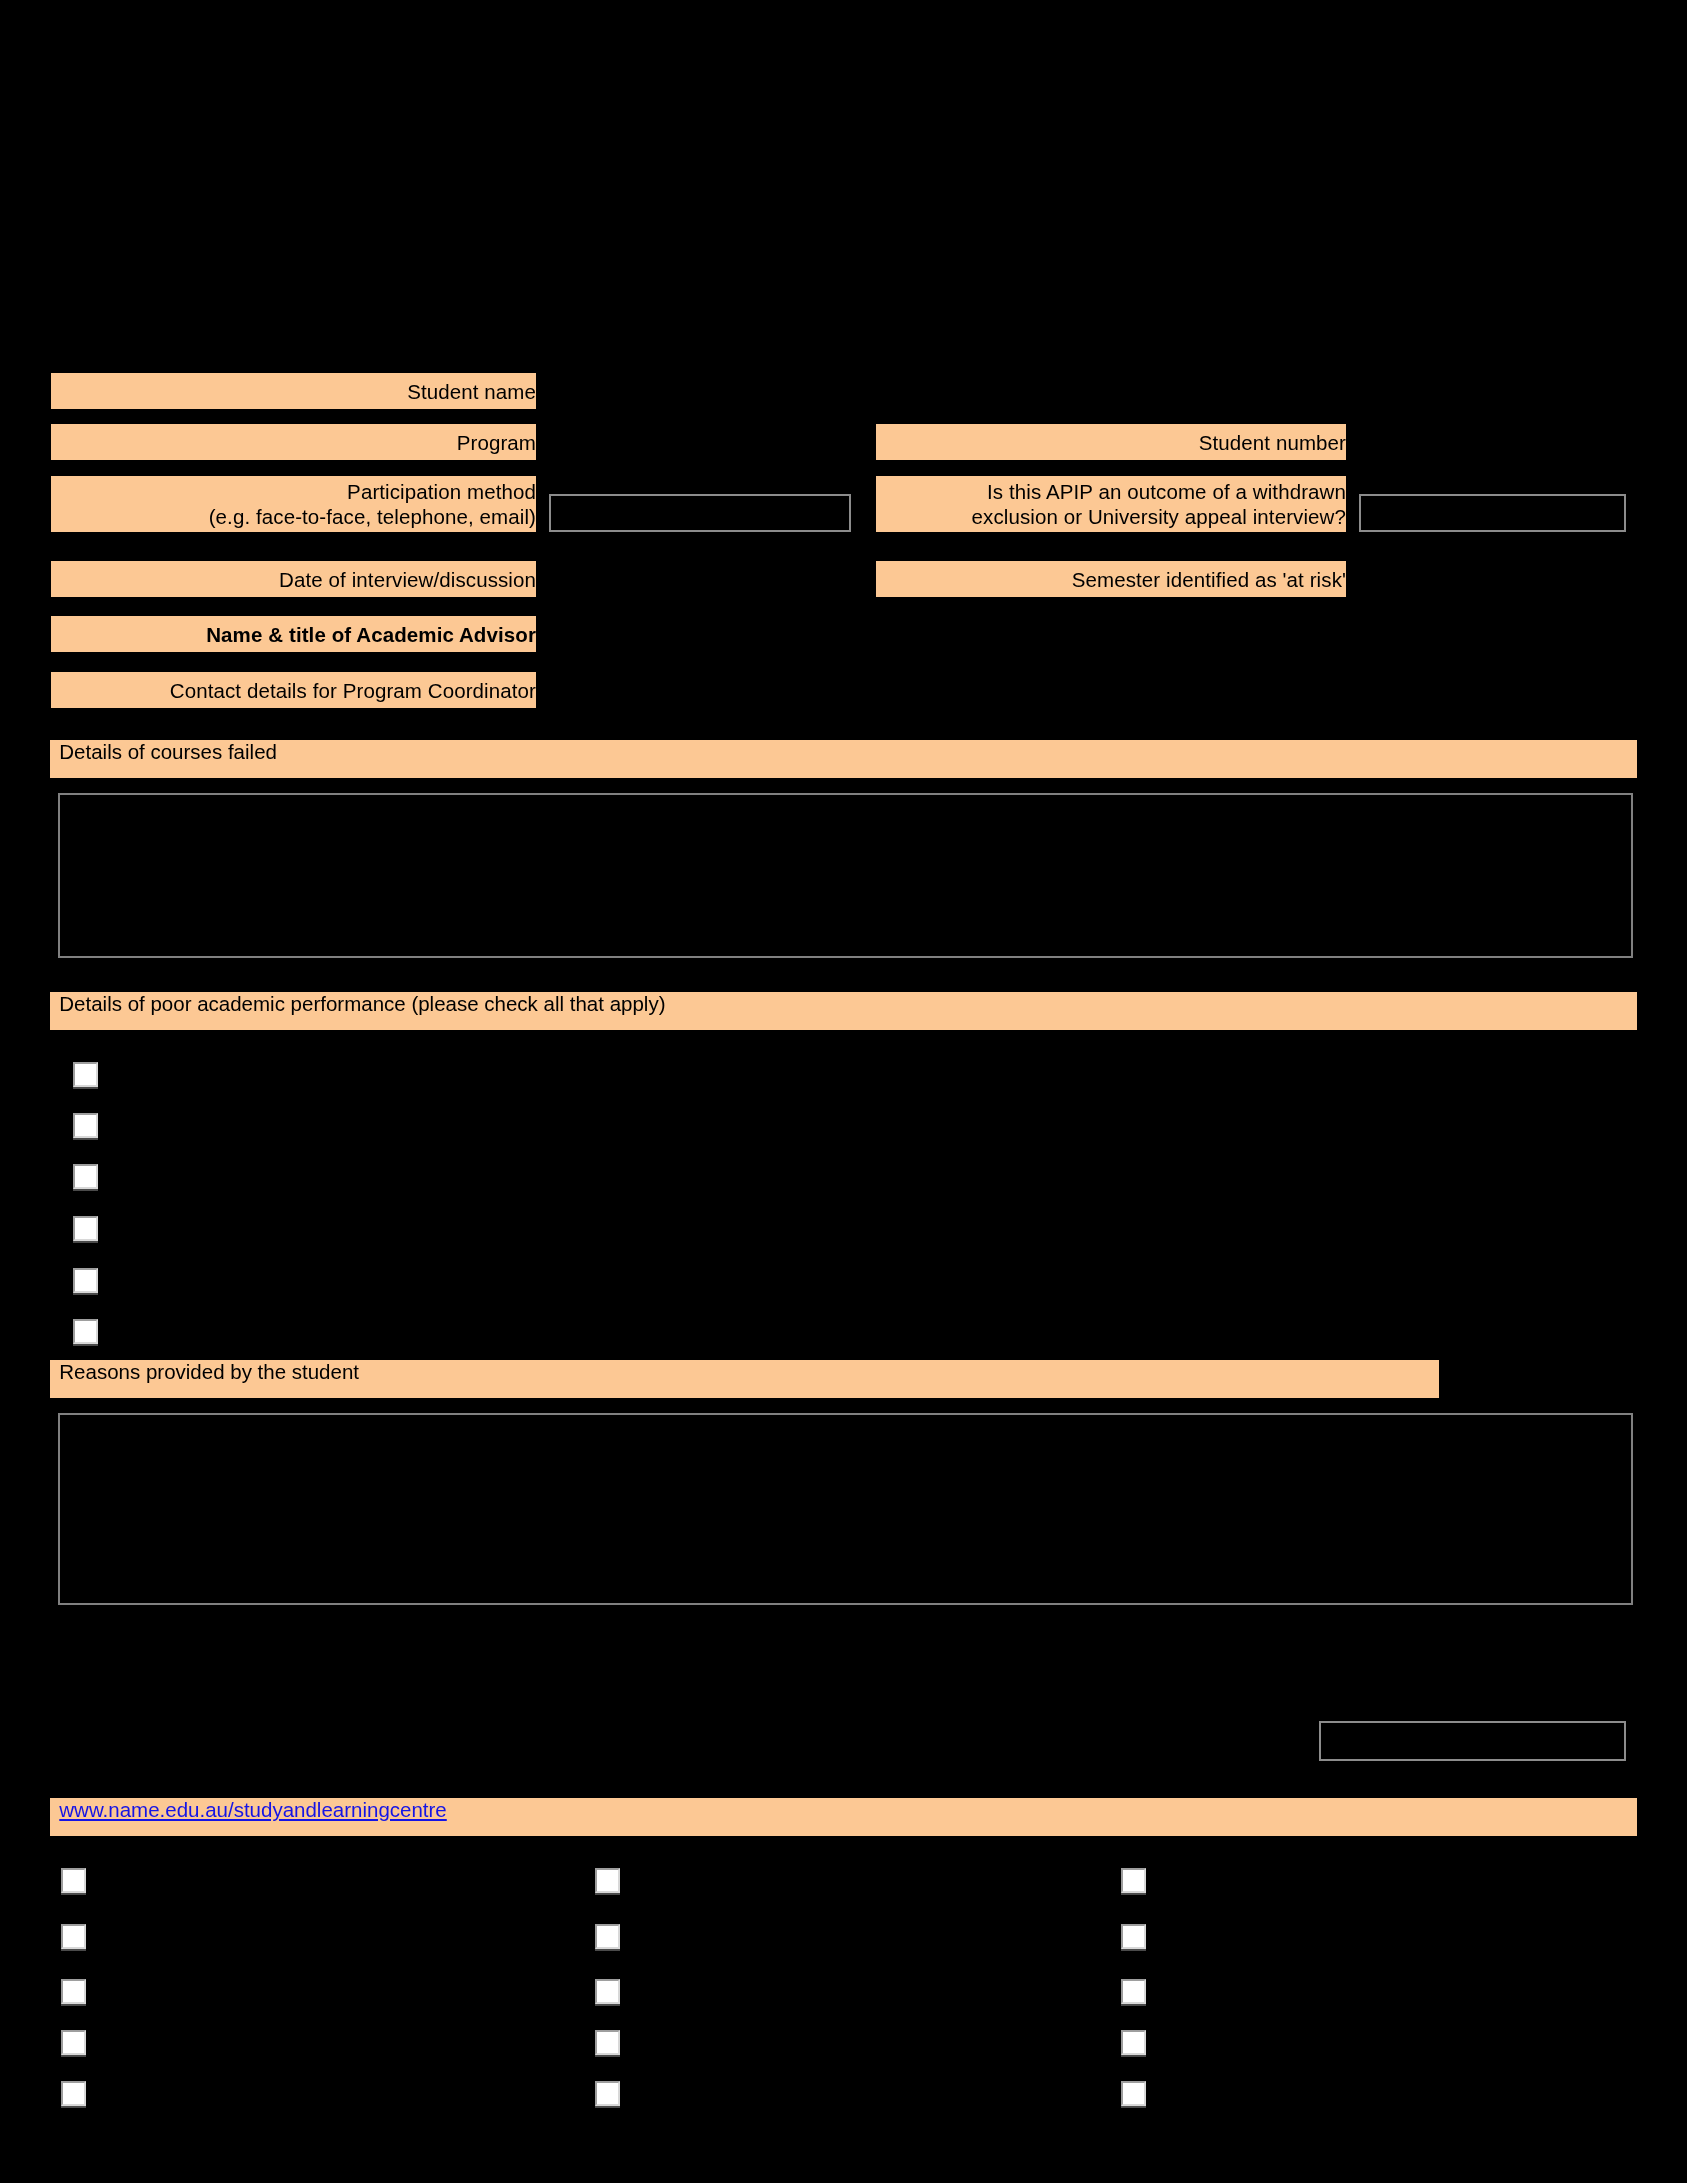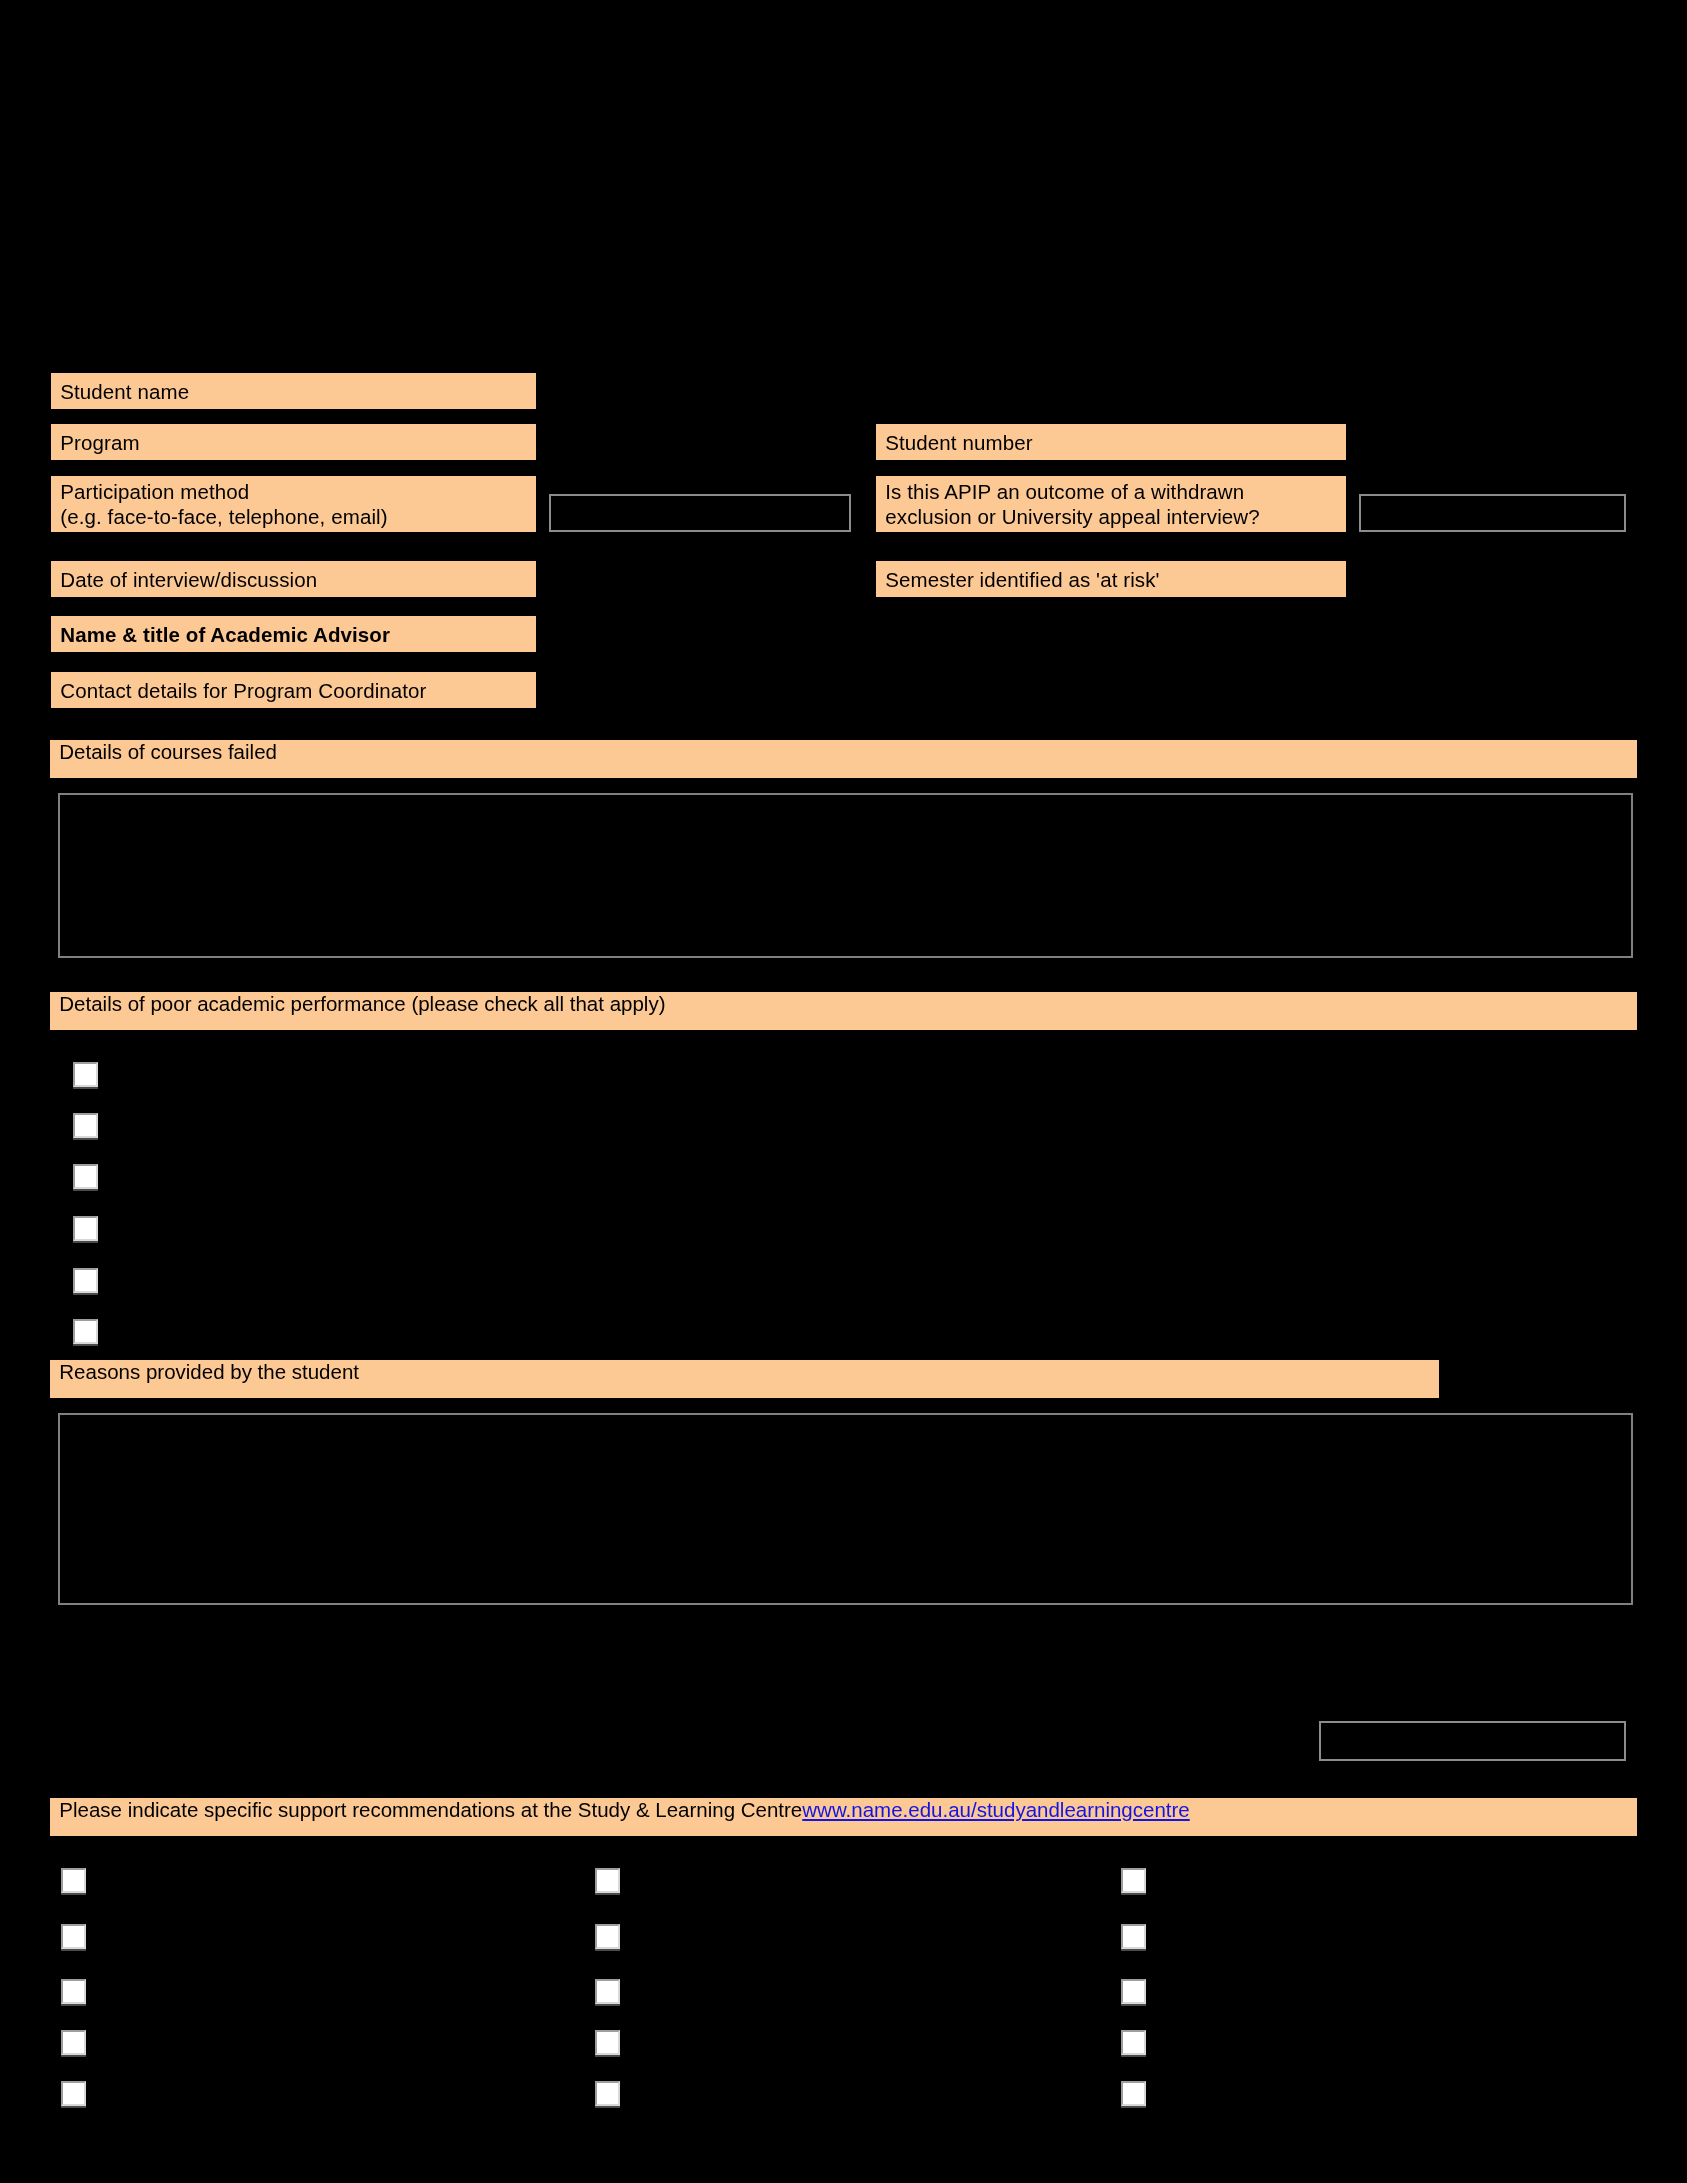--- a/index.html
+++ b/index.html
@@ -24,21 +24,21 @@
     box-sizing: border-box;
     display: flex;
     flex-direction: column;
     justify-content: center;
     padding-left: 9.3px;
     font-size: 20.5px;
     line-height: 1.22;
     color: #000000;
     letter-spacing: 0.1px;
   }
-  .cell span { display: block; }
+  .cell span { display: block; text-align: right; }
 
   
   .sectionbar {
     position: absolute;
     background: #FCC894;
     box-sizing: border-box;
     display: flex;
     padding-left: 9.3px;
     font-size: 20.5px;
     color: #000000;
@@ -164,21 +164,20 @@
 
 <div class="sectionbar" style="left:50px; top:1360px; width:1389px; height:38px;">
   <span>Reasons provided by the student</span>
 </div>
 
 <div class="textarea" style="left:58px; top:1413px; width:1575px; height:192px;"></div>
 
 <div class="inputbox" style="left:1319px; top:1721px; width:307px; height:40px;"></div>
 
 <div class="sectionbar" style="left:50px; top:1798px; width:1587px; height:38px;">
-  <span>Please indicate specific support recommendations at the Study &amp; Learning Centre </span>
     <a class="link" href="#">www.name.edu.au/studyandlearningcentre</a>
 </div>
 
 <div class="checkbox" style="left:61px; top:1868px;"></div>
 <span class="hidden-label" style="left:99px; top:1870px;"></span>
 
 <div class="checkbox" style="left:61px; top:1924px;"></div>
 <span class="hidden-label" style="left:99px; top:1926px;"></span>
 
 <div class="checkbox" style="left:61px; top:1979px;"></div>

